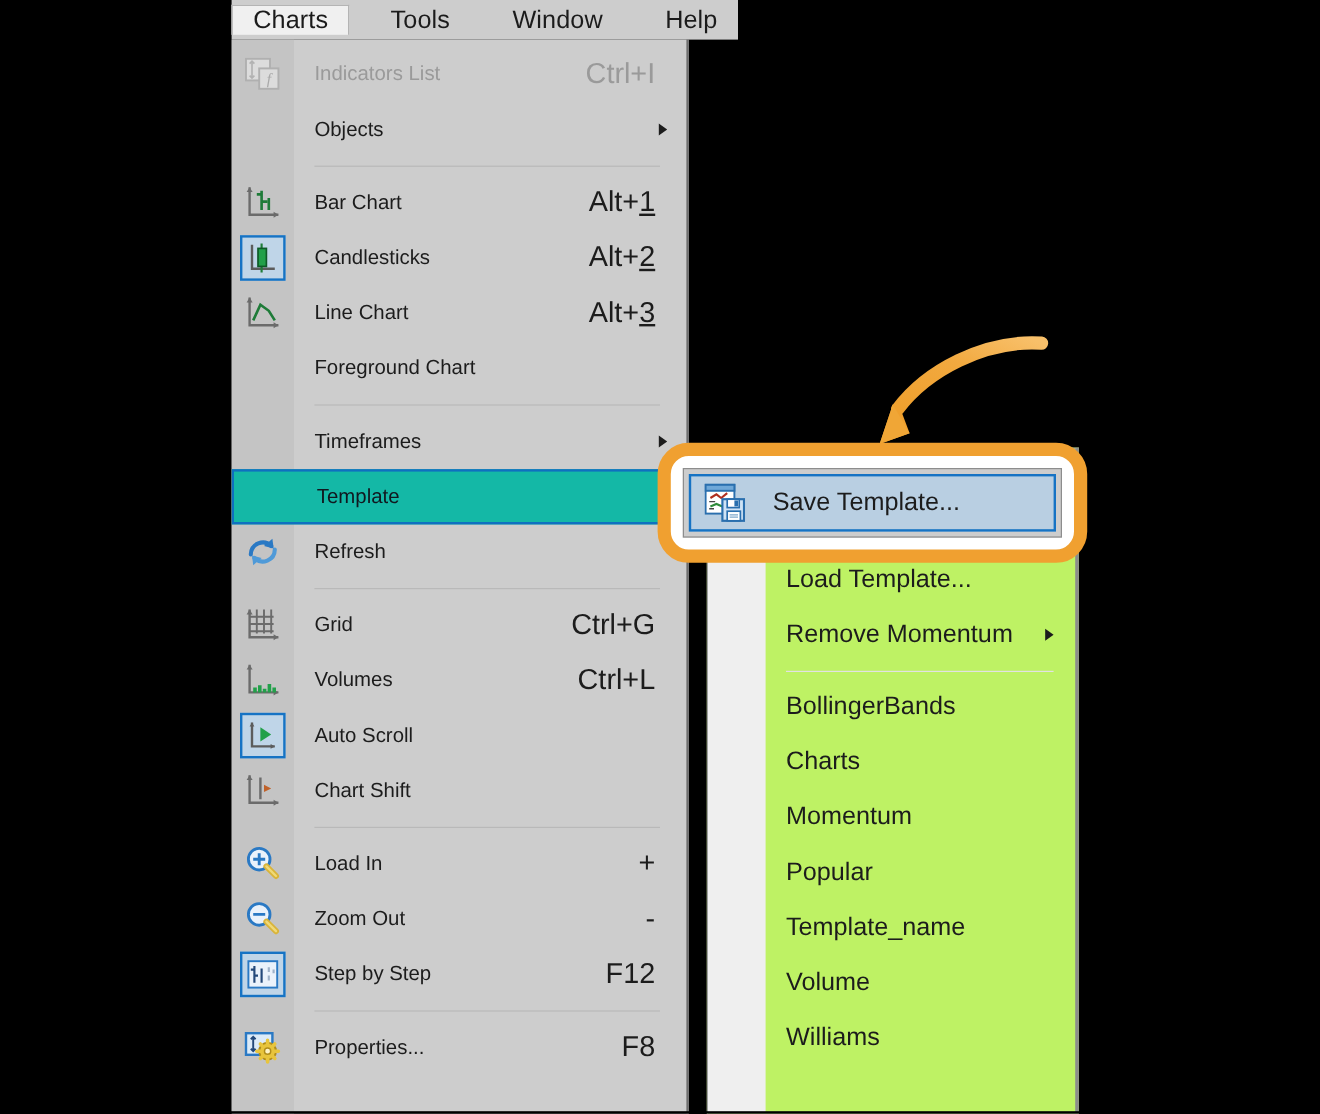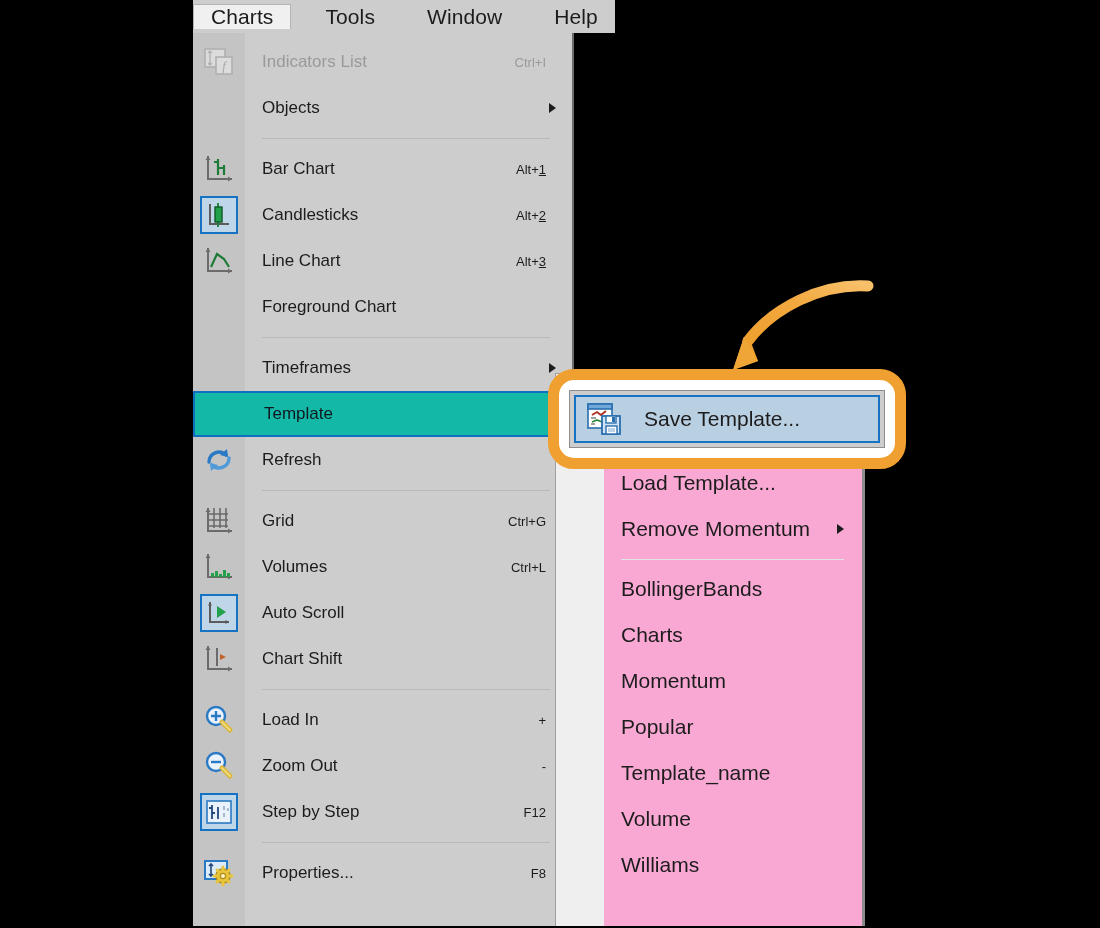--- a/index.html
+++ b/index.html
@@ -70,21 +70,21 @@
     display: flex; align-items: center; justify-content: center;
   }
   .mrow .lbl {
     margin-left: 69px;
     font-size: 17px;
     color: #1c1c1c;
   }
   .mrow .acc {
     position: absolute;
     right: 26px;
-    font-size: 13px;
+    font-size: 24px;
     color: #1c1c1c;
   }
   .mrow .arrow {
     position: absolute;
     right: 16px;
     width: 0; height: 0;
     border-left: 7px solid #1c1c1c;
     border-top: 5px solid transparent;
     border-bottom: 5px solid transparent;
   }
@@ -111,23 +111,23 @@
     display: flex; align-items: center; justify-content: center;
   }
   .iconbox.framed {
     border: 2px solid #1673c4;
     background: #bfd5e8;
   }
 
   
   #submenu {
     position: absolute;
-    left: 555px; top: 373px;
+    left: 589px; top: 373px;
     width: 310px; height: 555px;
-    background: #f9a8d4;
+    background: #bef264;
     border: 1px solid #a0a0a0;
     border-right: 3px solid #8c8c8c;
     box-sizing: border-box;
     overflow: hidden;
   }
   #sub-gutter {
     position: absolute; left: 0; top: 0;
     width: 48px; height: 100%;
     background: #efefef;
   }

